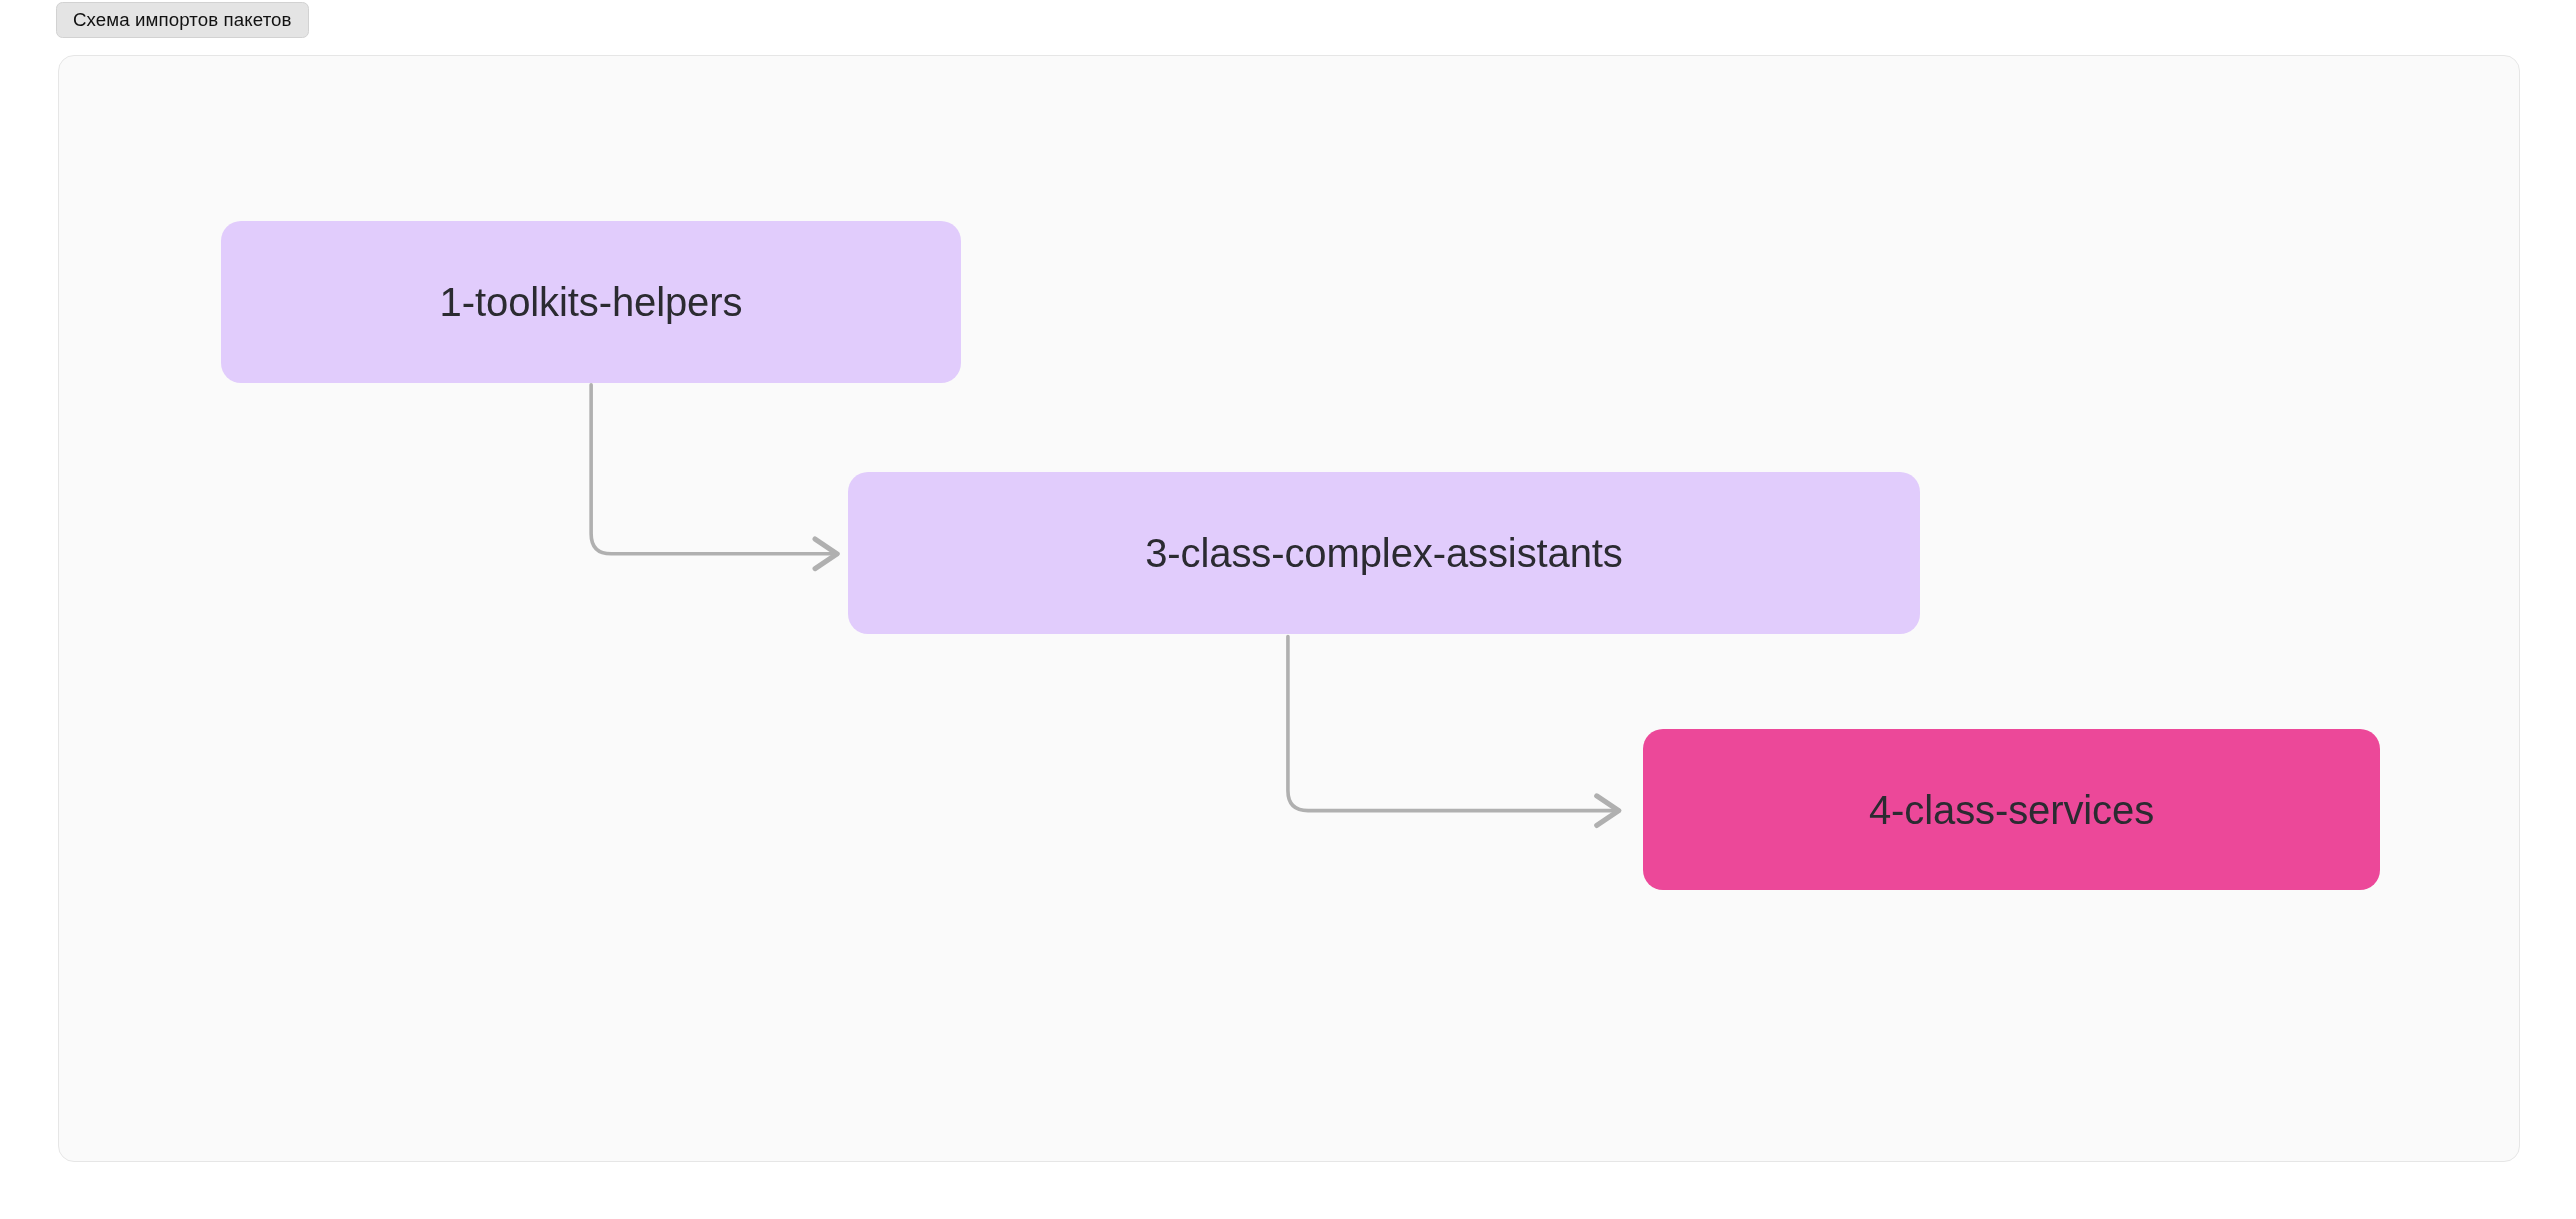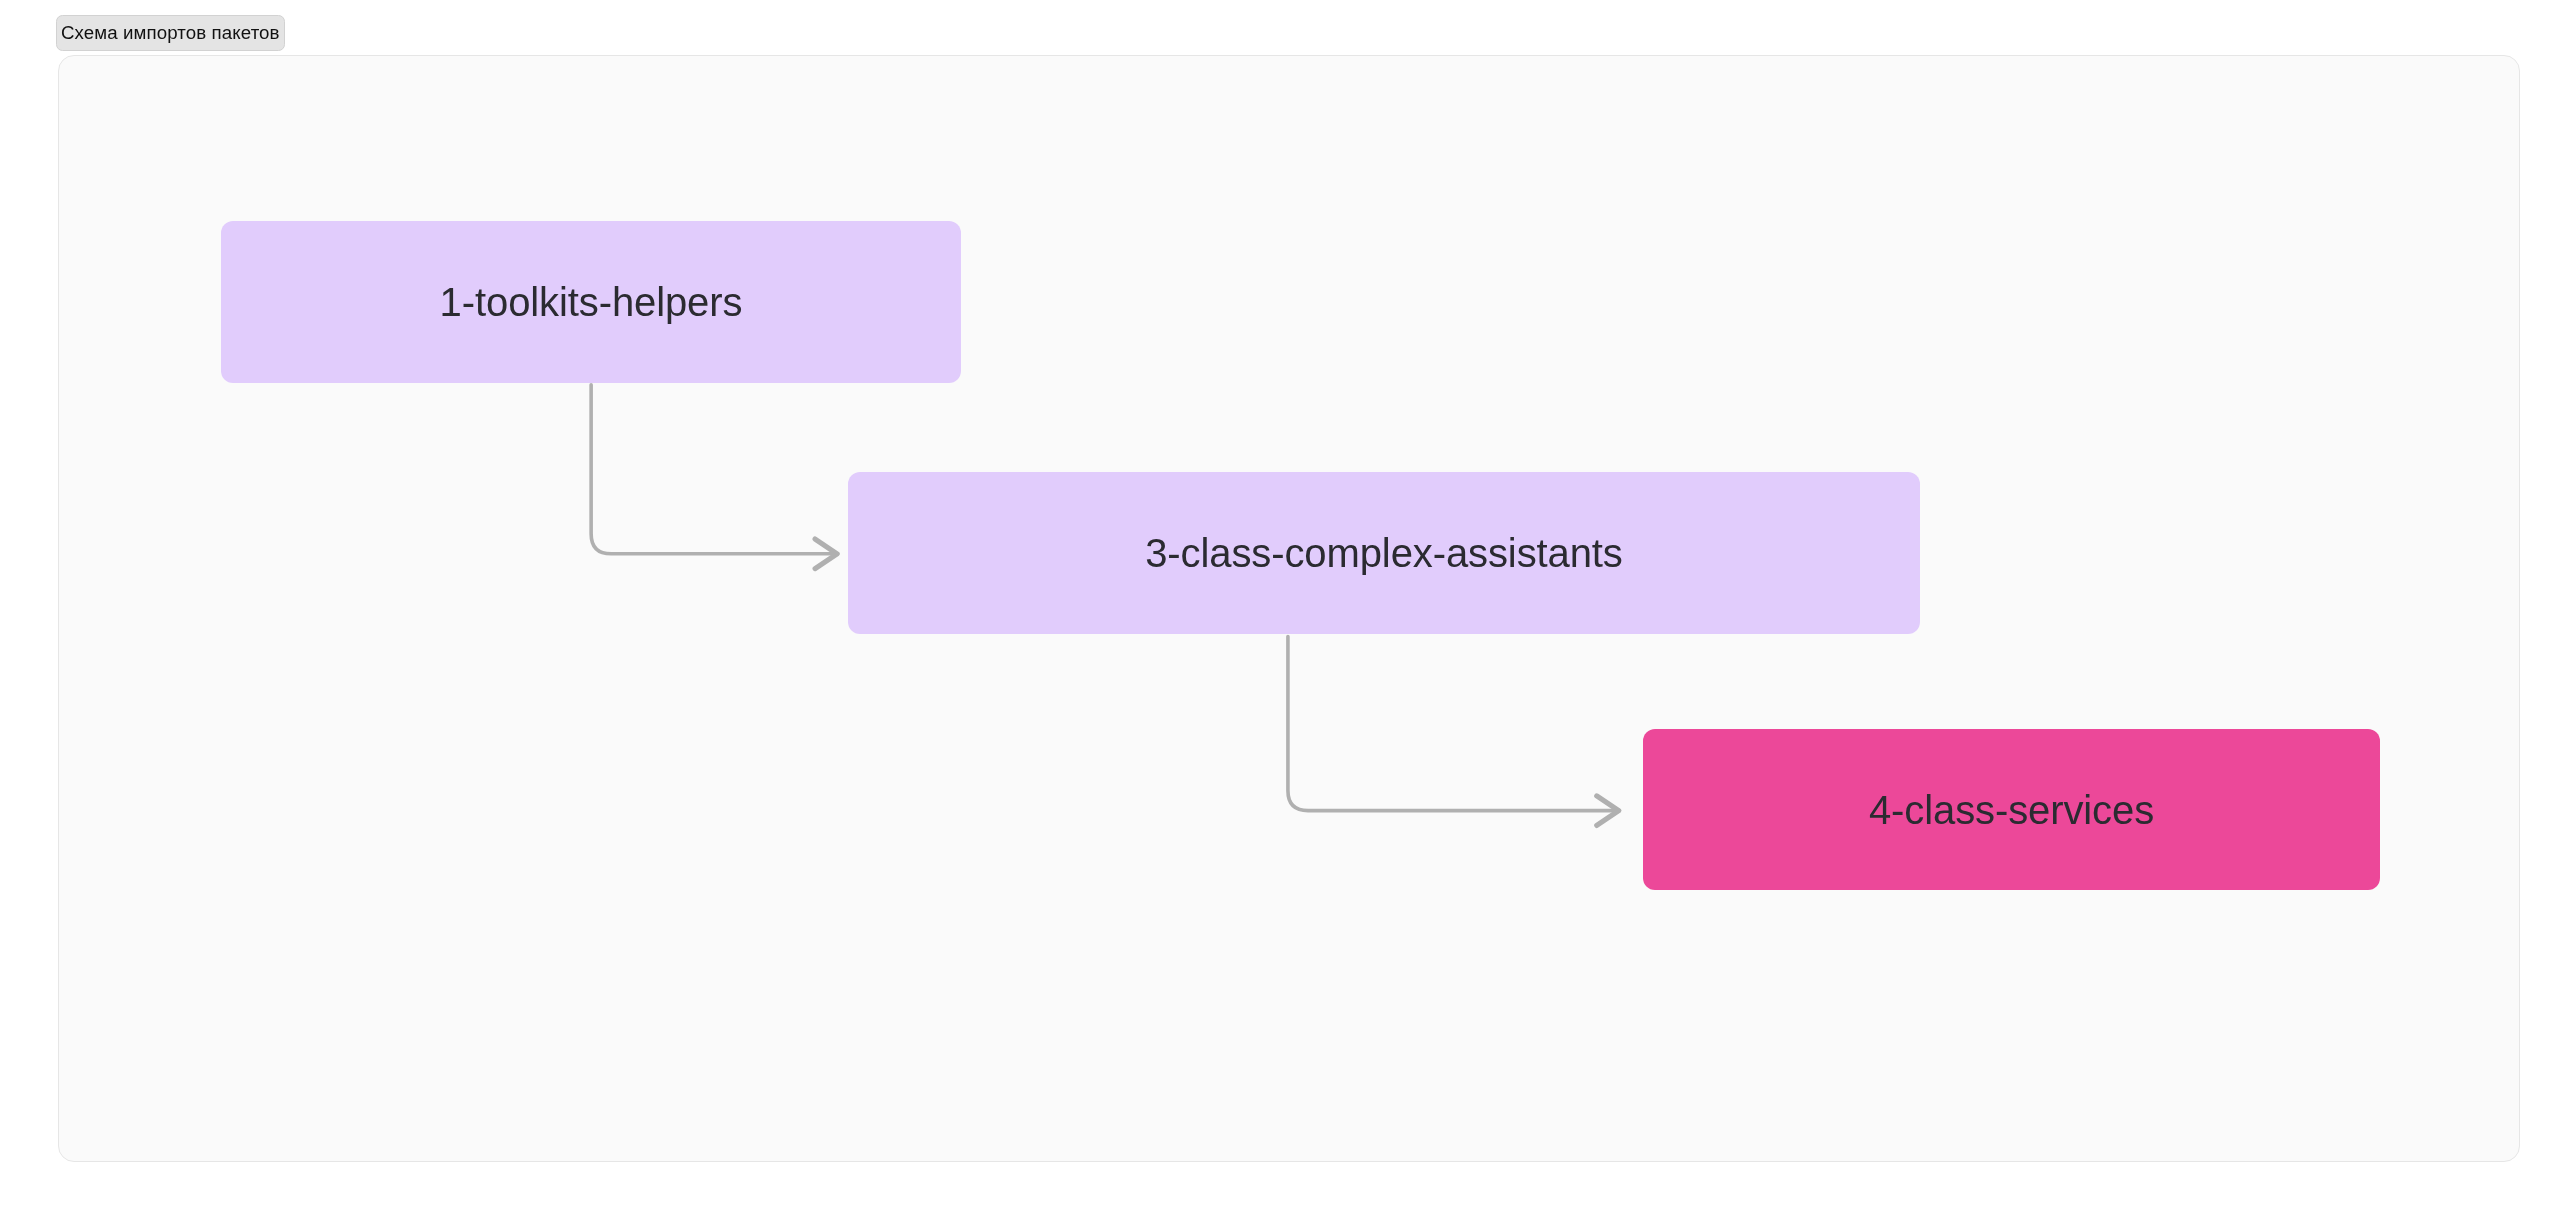--- a/index.html
+++ b/index.html
@@ -27,26 +27,26 @@
   .tab-bar {
     position: absolute;
     left: 0;
     top: 0;
     width: 2576px;
     height: 52px;
   }
   .tab-chip {
     position: absolute;
     left: 56px;
-    top: 15px;
+    top: 2px;
     height: 36px;
     box-sizing: border-box;
     display: flex;
     align-items: center;
-    padding: 0 4px;
+    padding: 0 16px;
     background: #e4e4e4;
     border: 0.7px solid #d2d2d2;
     border-radius: 6.5px;
     color: #111111;
     font-size: 18.7px;
     line-height: 1;
     letter-spacing: 0.1px;
     white-space: nowrap;
     cursor: pointer;
   }
@@ -82,21 +82,21 @@
     pointer-events: none;
   }
 
   
   .node {
     position: absolute;
     box-sizing: border-box;
     display: flex;
     align-items: center;
     justify-content: center;
-    border-radius: 12px;
+    border-radius: 20px;
     color: #2b2b31;
     font-size: 40px;
     line-height: 1;
     letter-spacing: -0.1px;
     white-space: nowrap;
     cursor: pointer;
     user-select: none;
   }
   .node-label {
     pointer-events: none;

